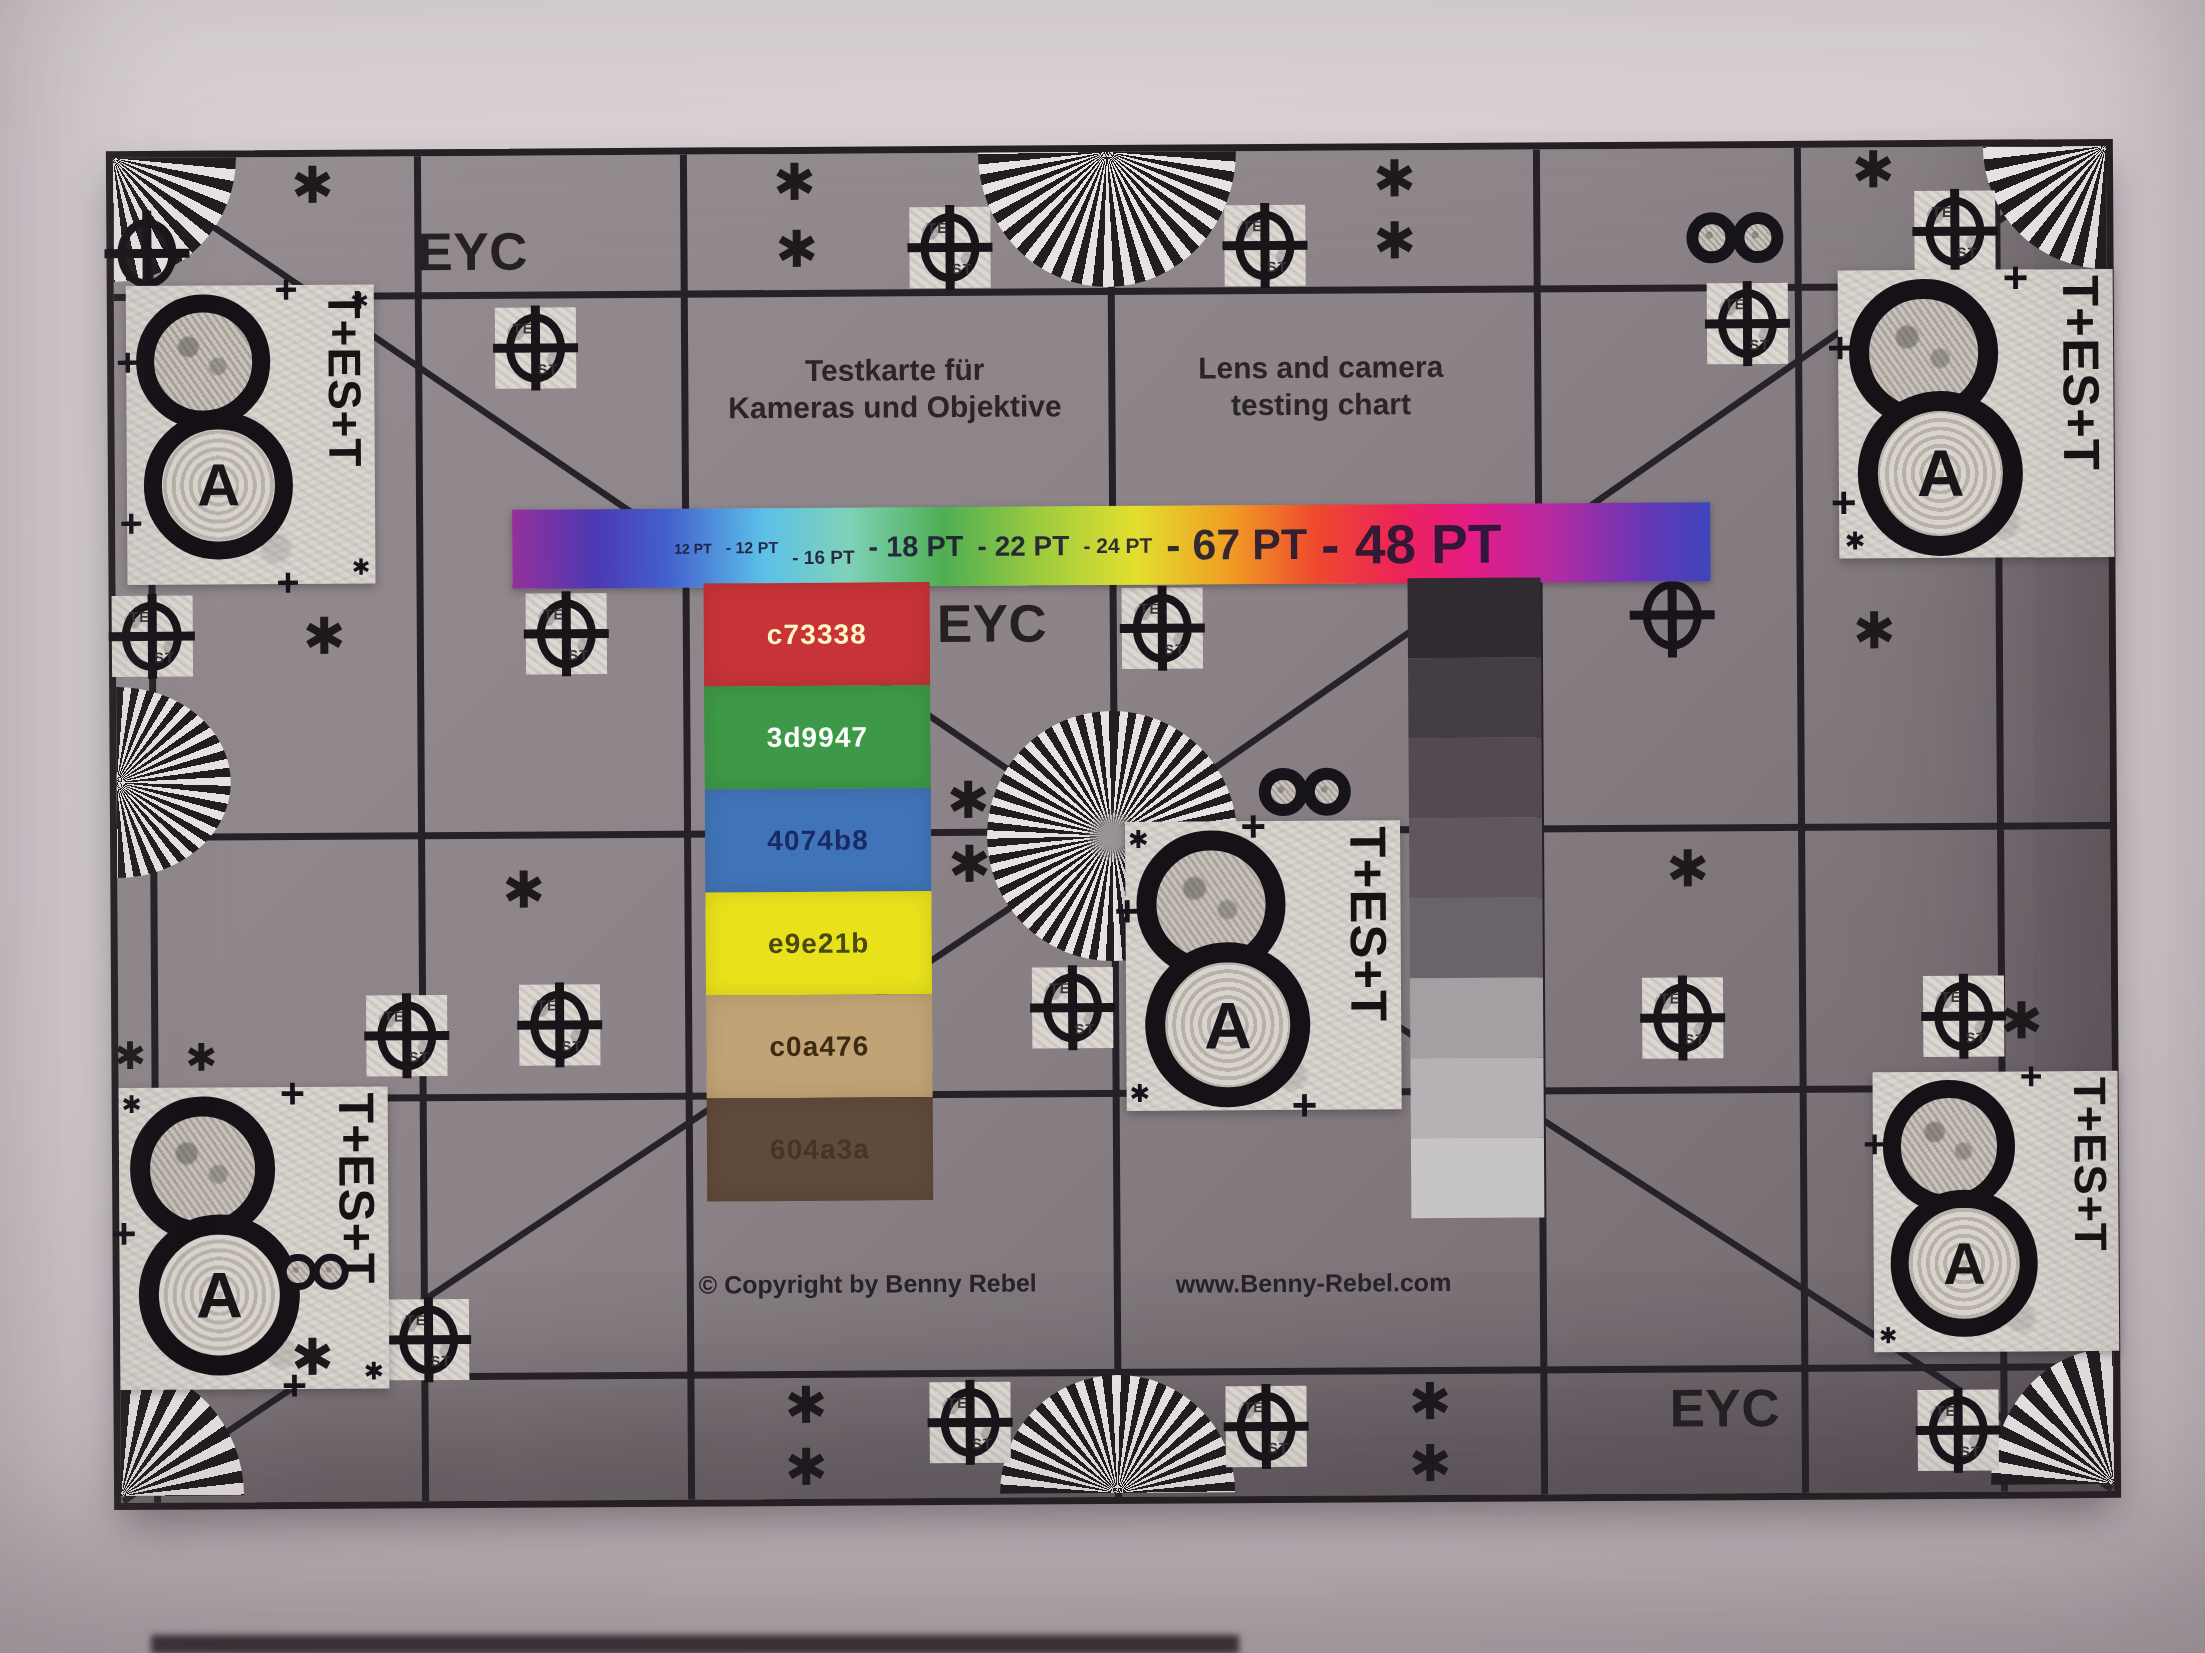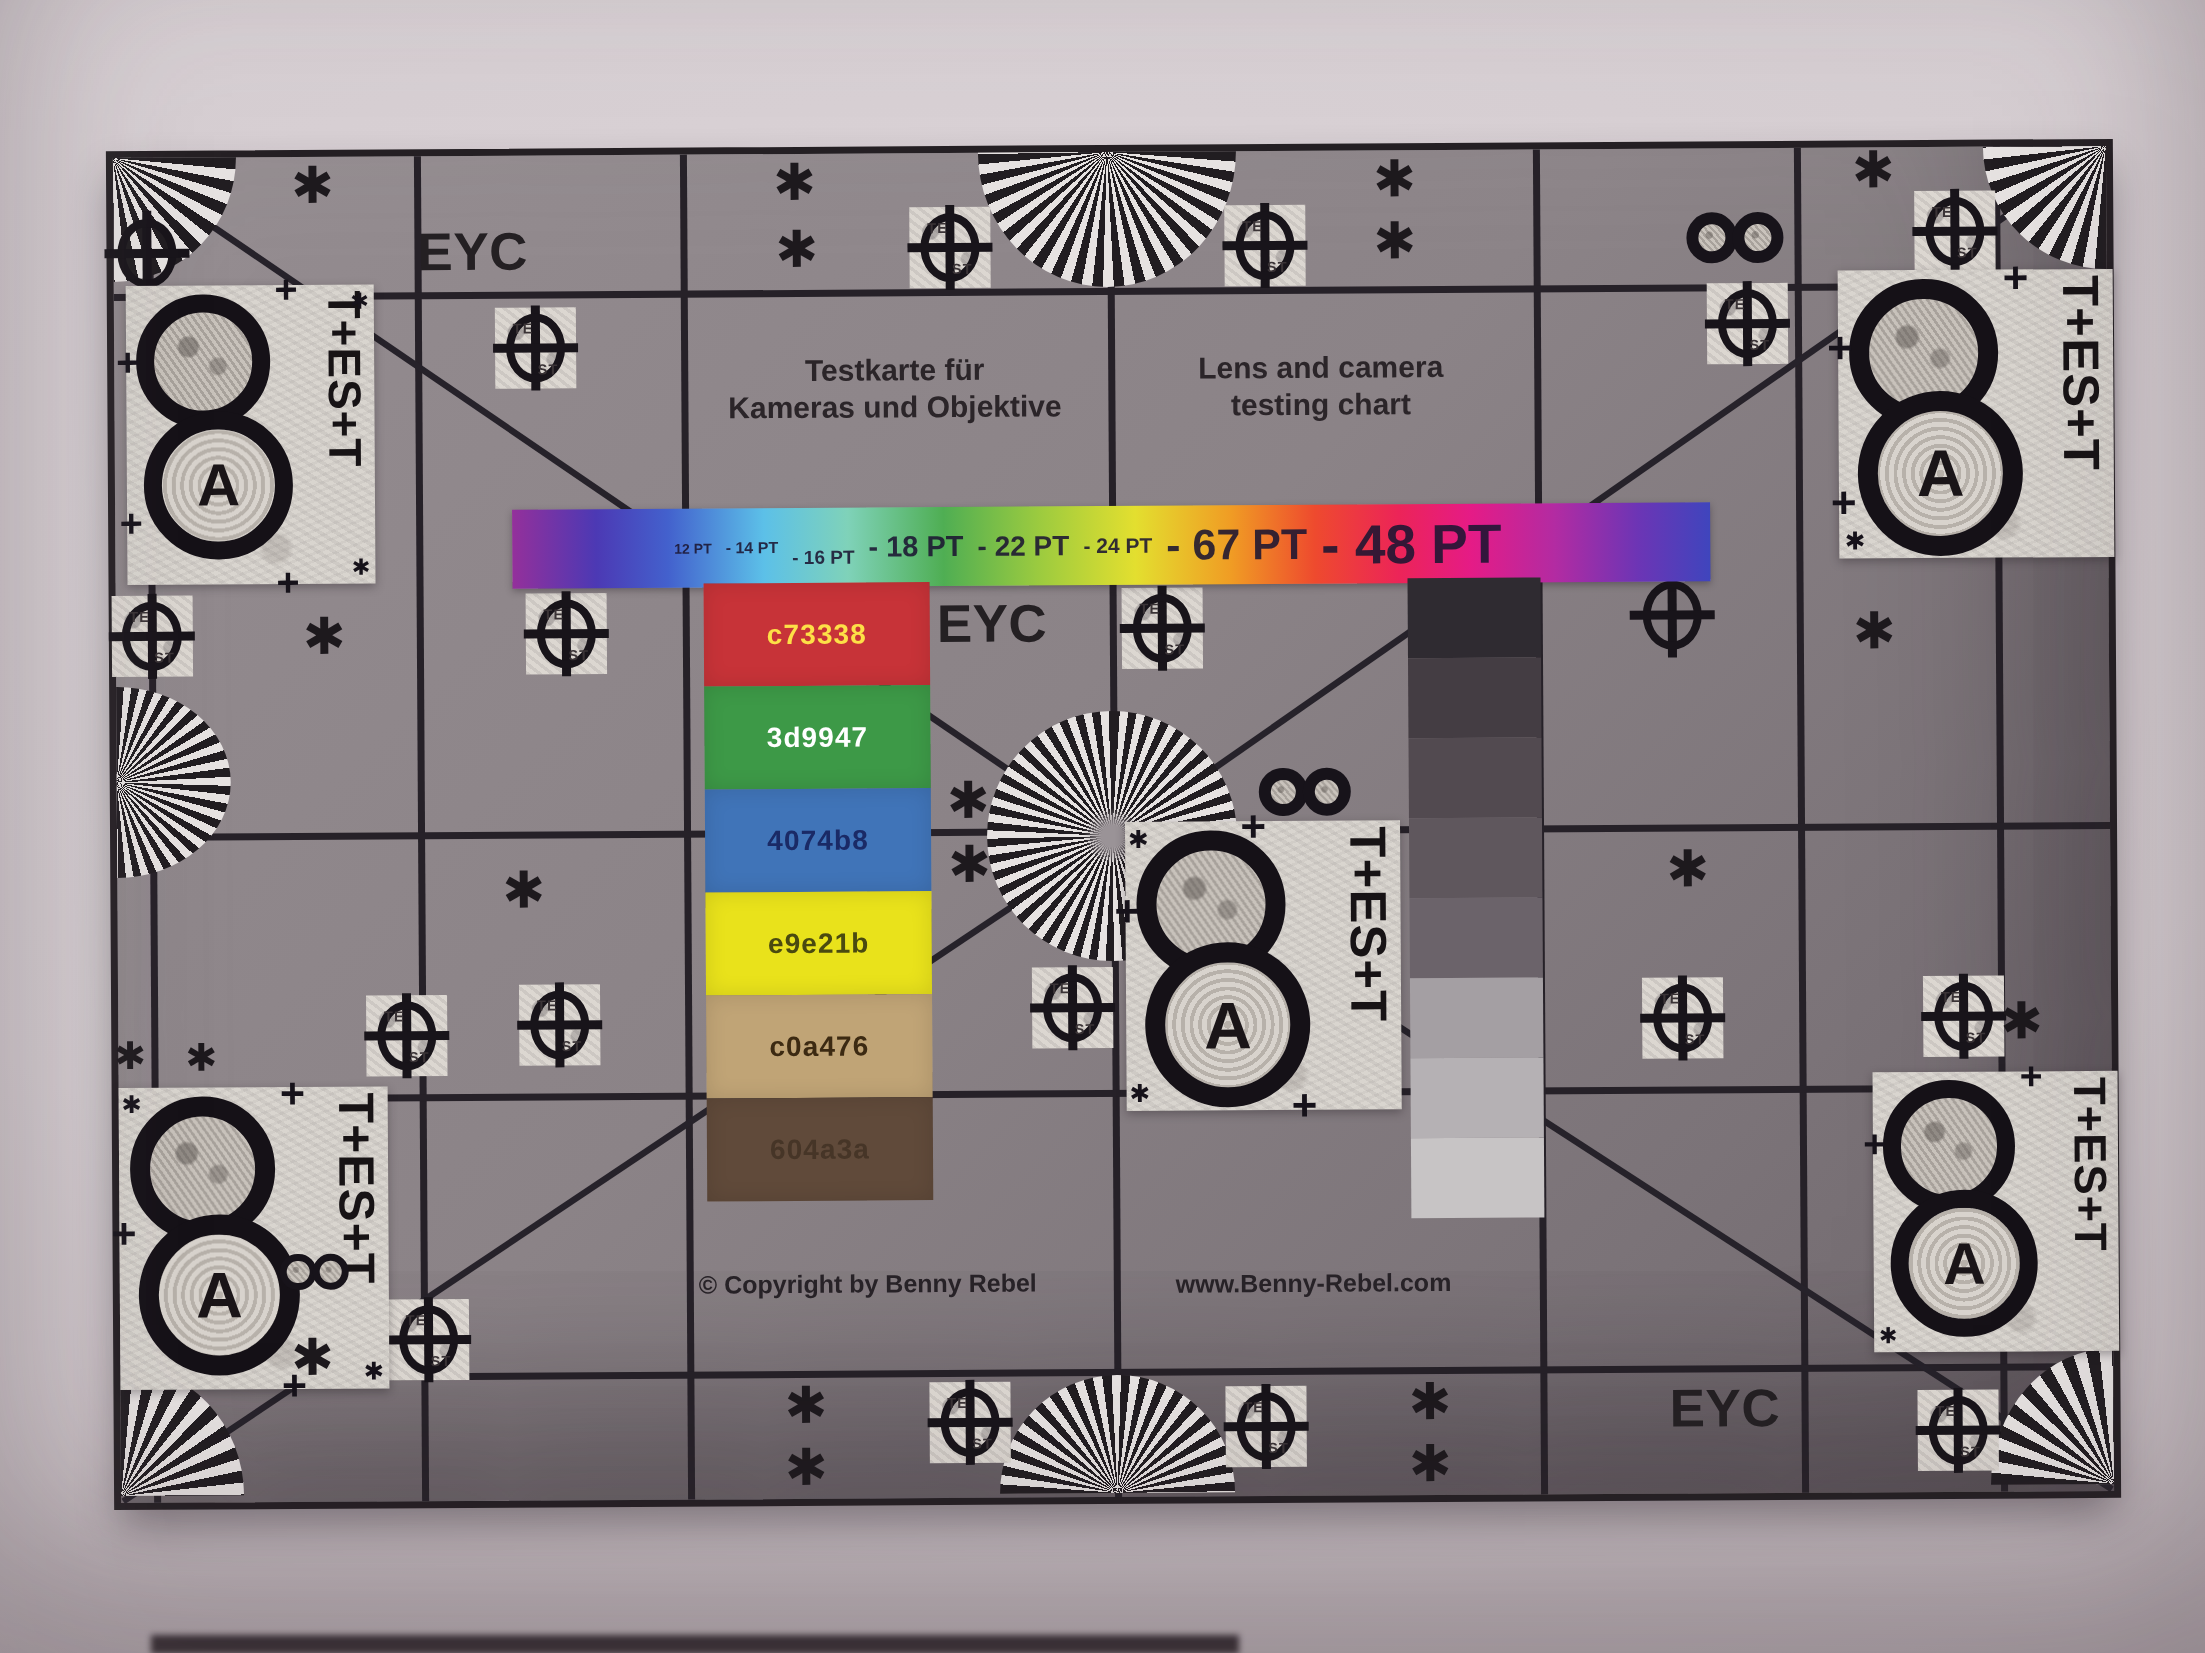--- a/index.html
+++ b/index.html
@@ -335,32 +335,32 @@
     <div>Testkarte für</div>
     <div>Kameras und Objektive</div>
   </div>
   <div class="title" style="left:1002px;top:198px">
     <div>Lens and camera</div>
     <div>testing chart</div>
   </div>
 
   <div class="rainbow">
     <span class="pt pt0">12 PT</span>
-    <span class="pt pt1">- 14 PT</span>
+    <span class="pt pt1">- 12 PT</span>
     <span class="pt pt2">- 16 PT</span>
     <span class="pt pt3">- 18 PT</span>
     <span class="pt pt4">- 22 PT</span>
     <span class="pt pt5">- 24 PT</span>
     <span class="pt pt6">- 67 PT</span>
     <span class="pt pt7">- 48 PT</span>
   </div>
 
   <div class="patches">
     <div class="patch" style="background:#c73338">
-        <span style="color:#fde047">c73338</span>
+        <span style="color:#fef9c3">c73338</span>
       </div>
     <div class="patch" style="background:#3d9947">
         <span style="color:#ffffff">3d9947</span>
       </div>
     <div class="patch" style="background:#4074b8">
         <span style="color:#1a2a66">4074b8</span>
       </div>
     <div class="patch" style="background:#e9e21b">
         <span style="color:#4a4a10">e9e21b</span>
       </div>

